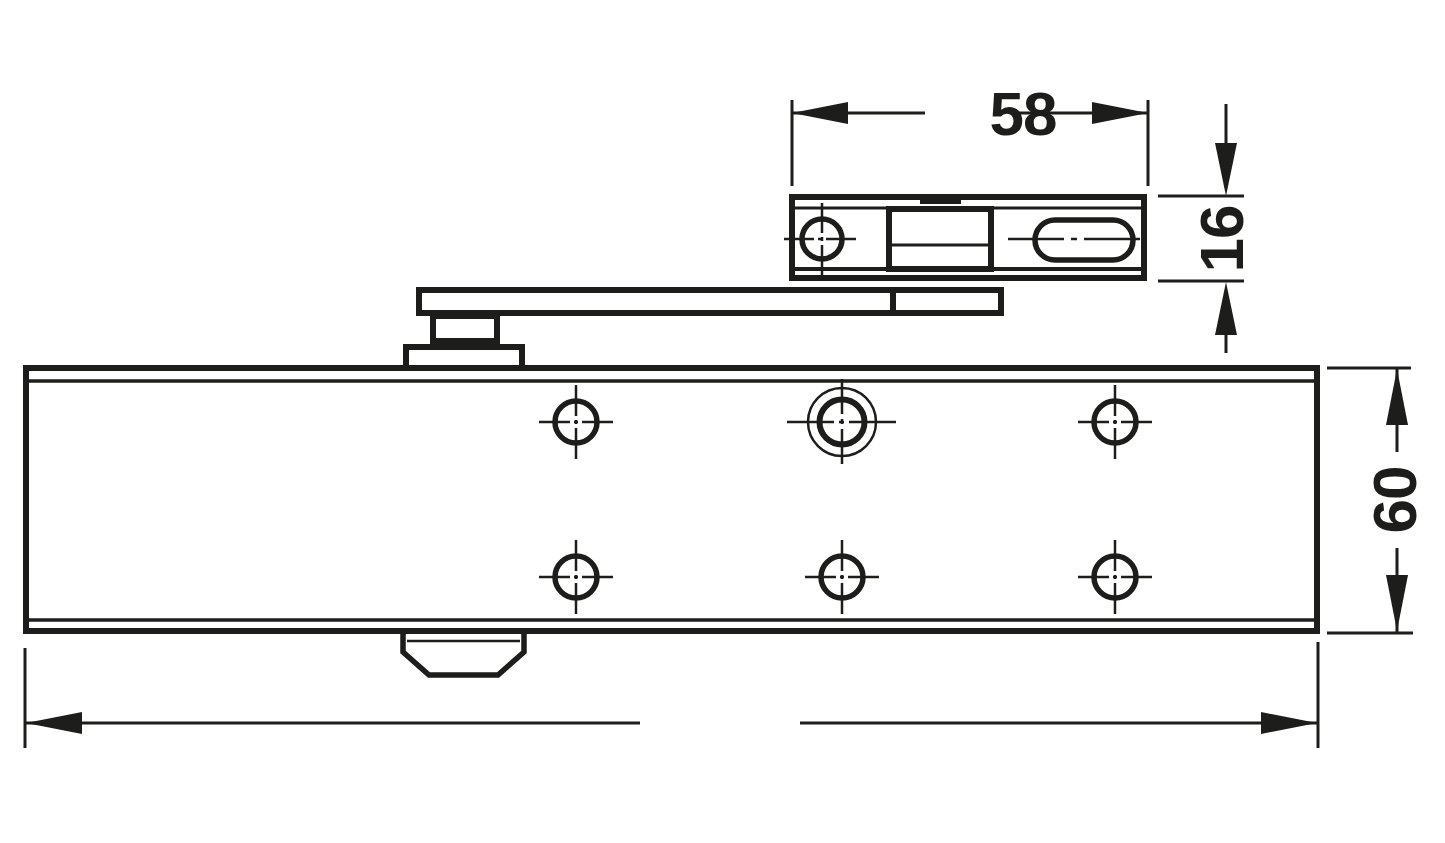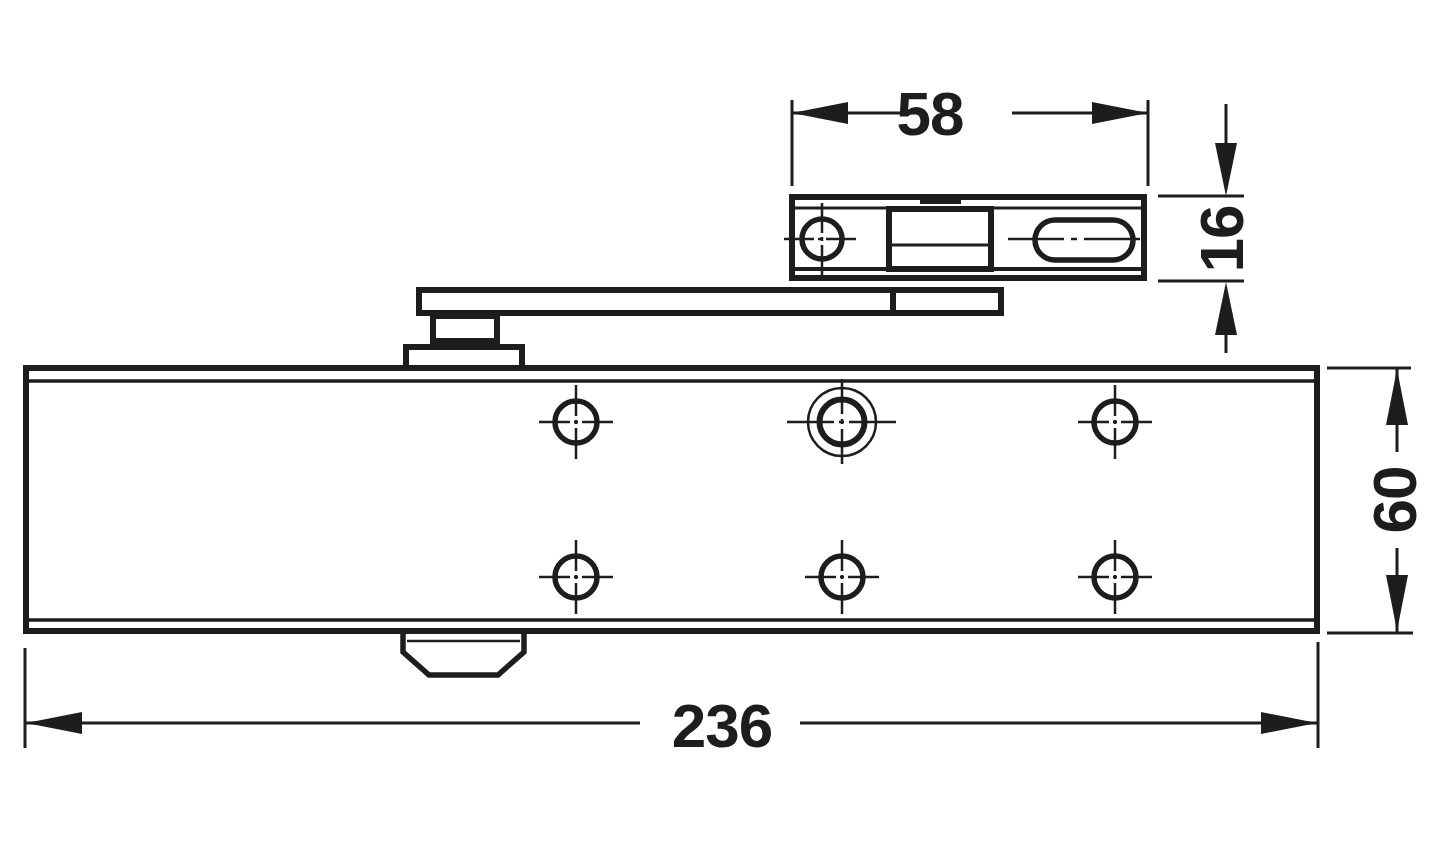--- a/index.html
+++ b/index.html
@@ -155,21 +155,20 @@
     <g>
       <line x1="25" y1="648" x2="25" y2="748" stroke-width="3"></line>
       <line x1="1318" y1="642" x2="1318" y2="748" stroke-width="3"></line>
       <line x1="25" y1="723" x2="640" y2="723" stroke-width="3"></line>
       <line x1="800" y1="723" x2="1318" y2="723" stroke-width="3"></line>
       <polygon points="26,723 82,712 82,734" fill="#1d1d1b" stroke="none"></polygon>
       <polygon points="1317,723 1261,712 1261,734" fill="#1d1d1b" stroke="none"></polygon>
     </g>
   </svg>
 
-  <div class="dim-label" style="left:930px; top:114px;">58</div>
+  <div class="dim-label" style="left:1023px; top:114px;">58</div>
 
   <div class="dim-label vertical" style="left:1222px; top:239px;">16</div>
 
   <div class="dim-label vertical" style="left:1395px; top:500px;">60</div>
 
-  <div class="dim-label" style="left:722px; top:726px;">236</div>
 
 </div>
 
 </body></html>

